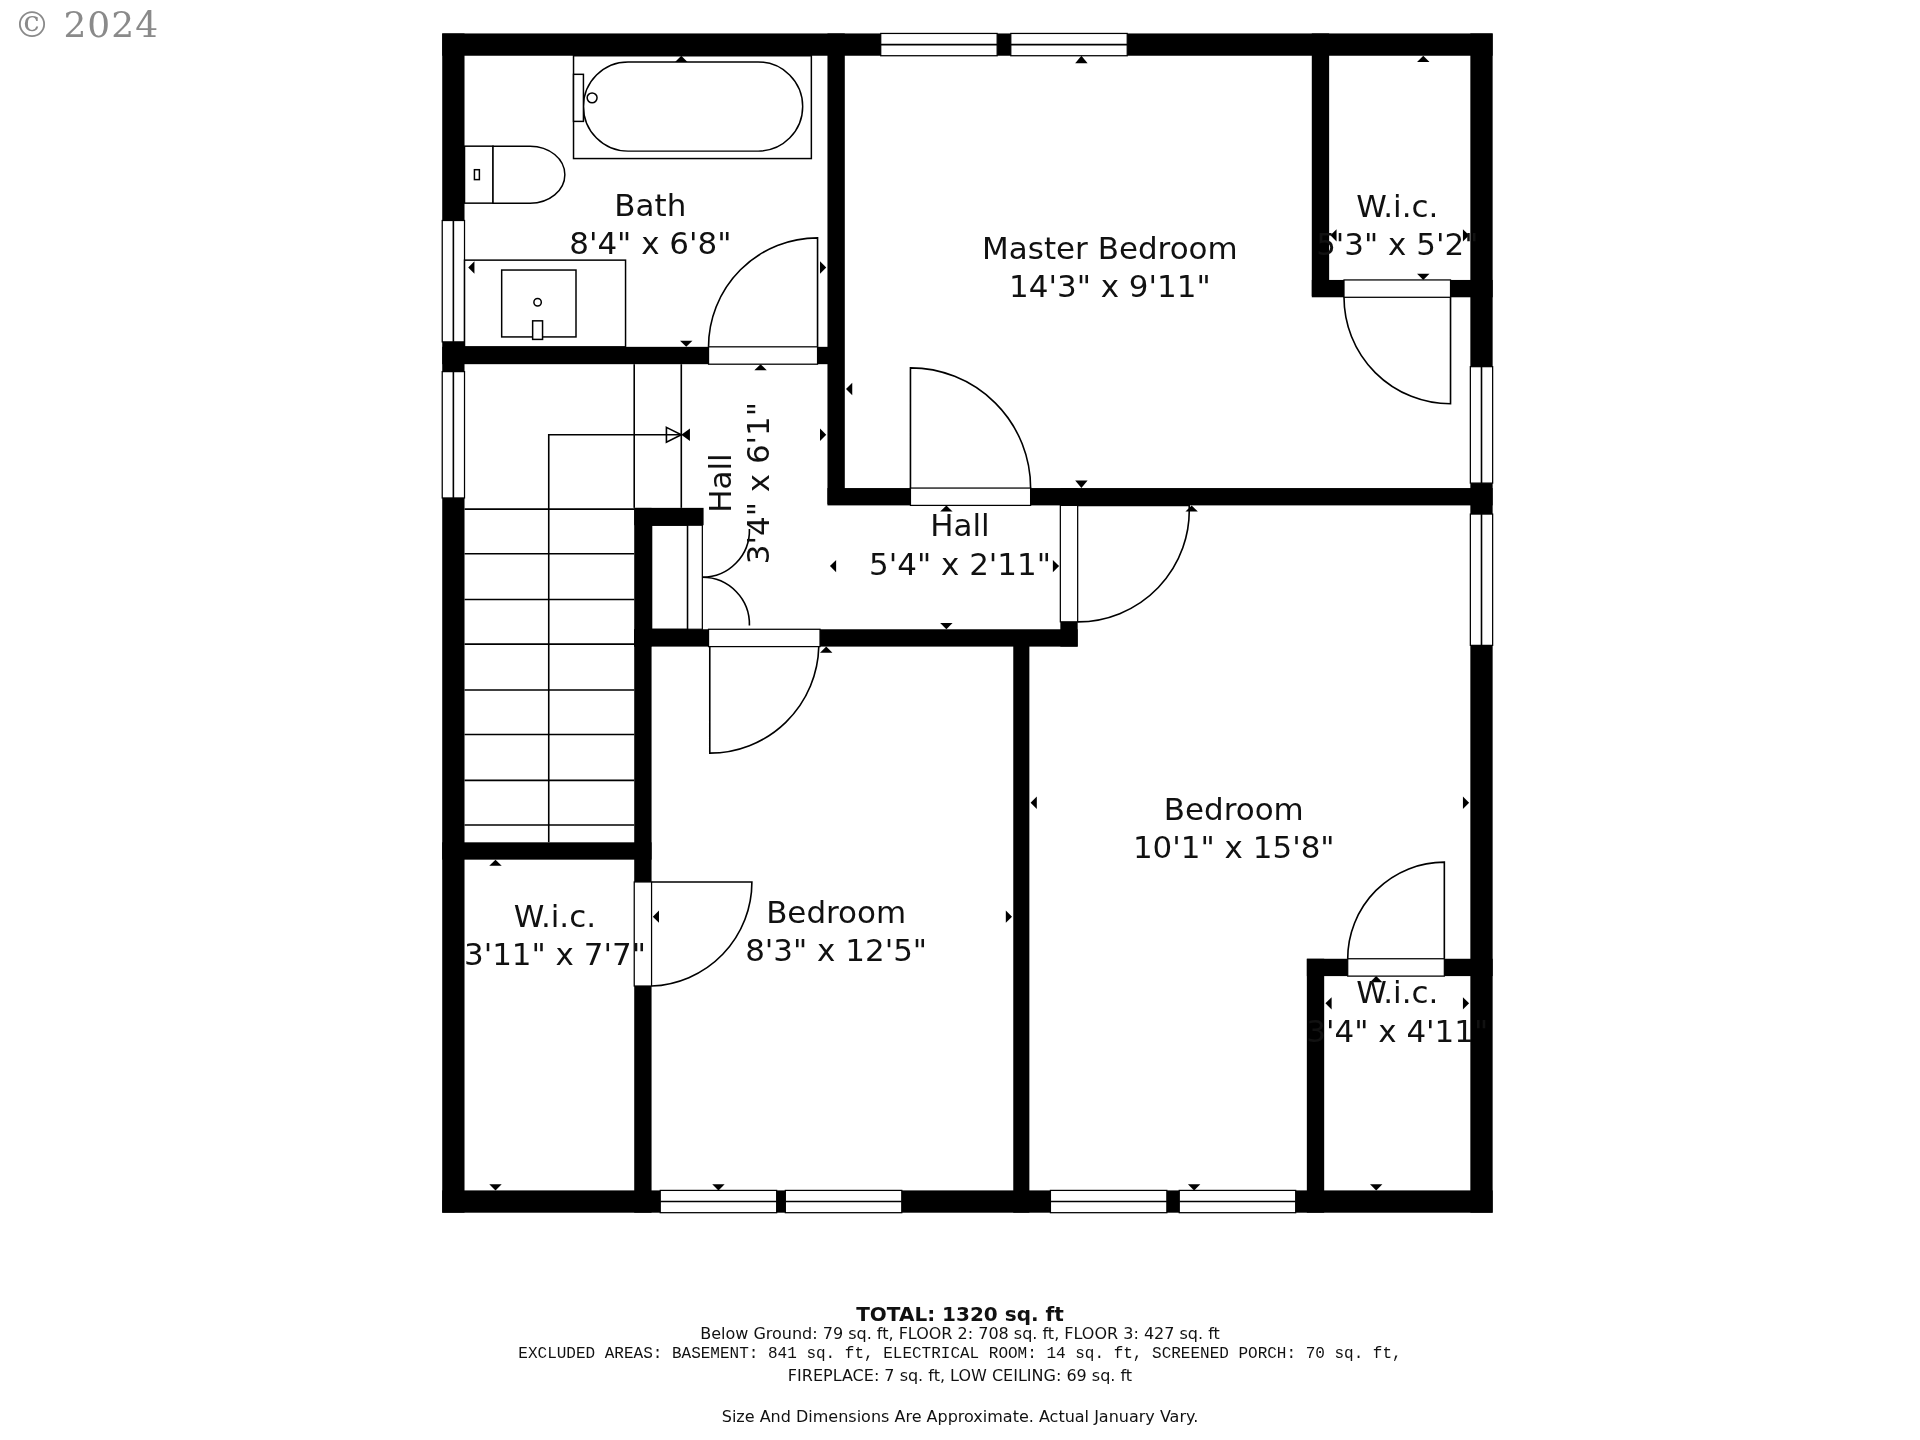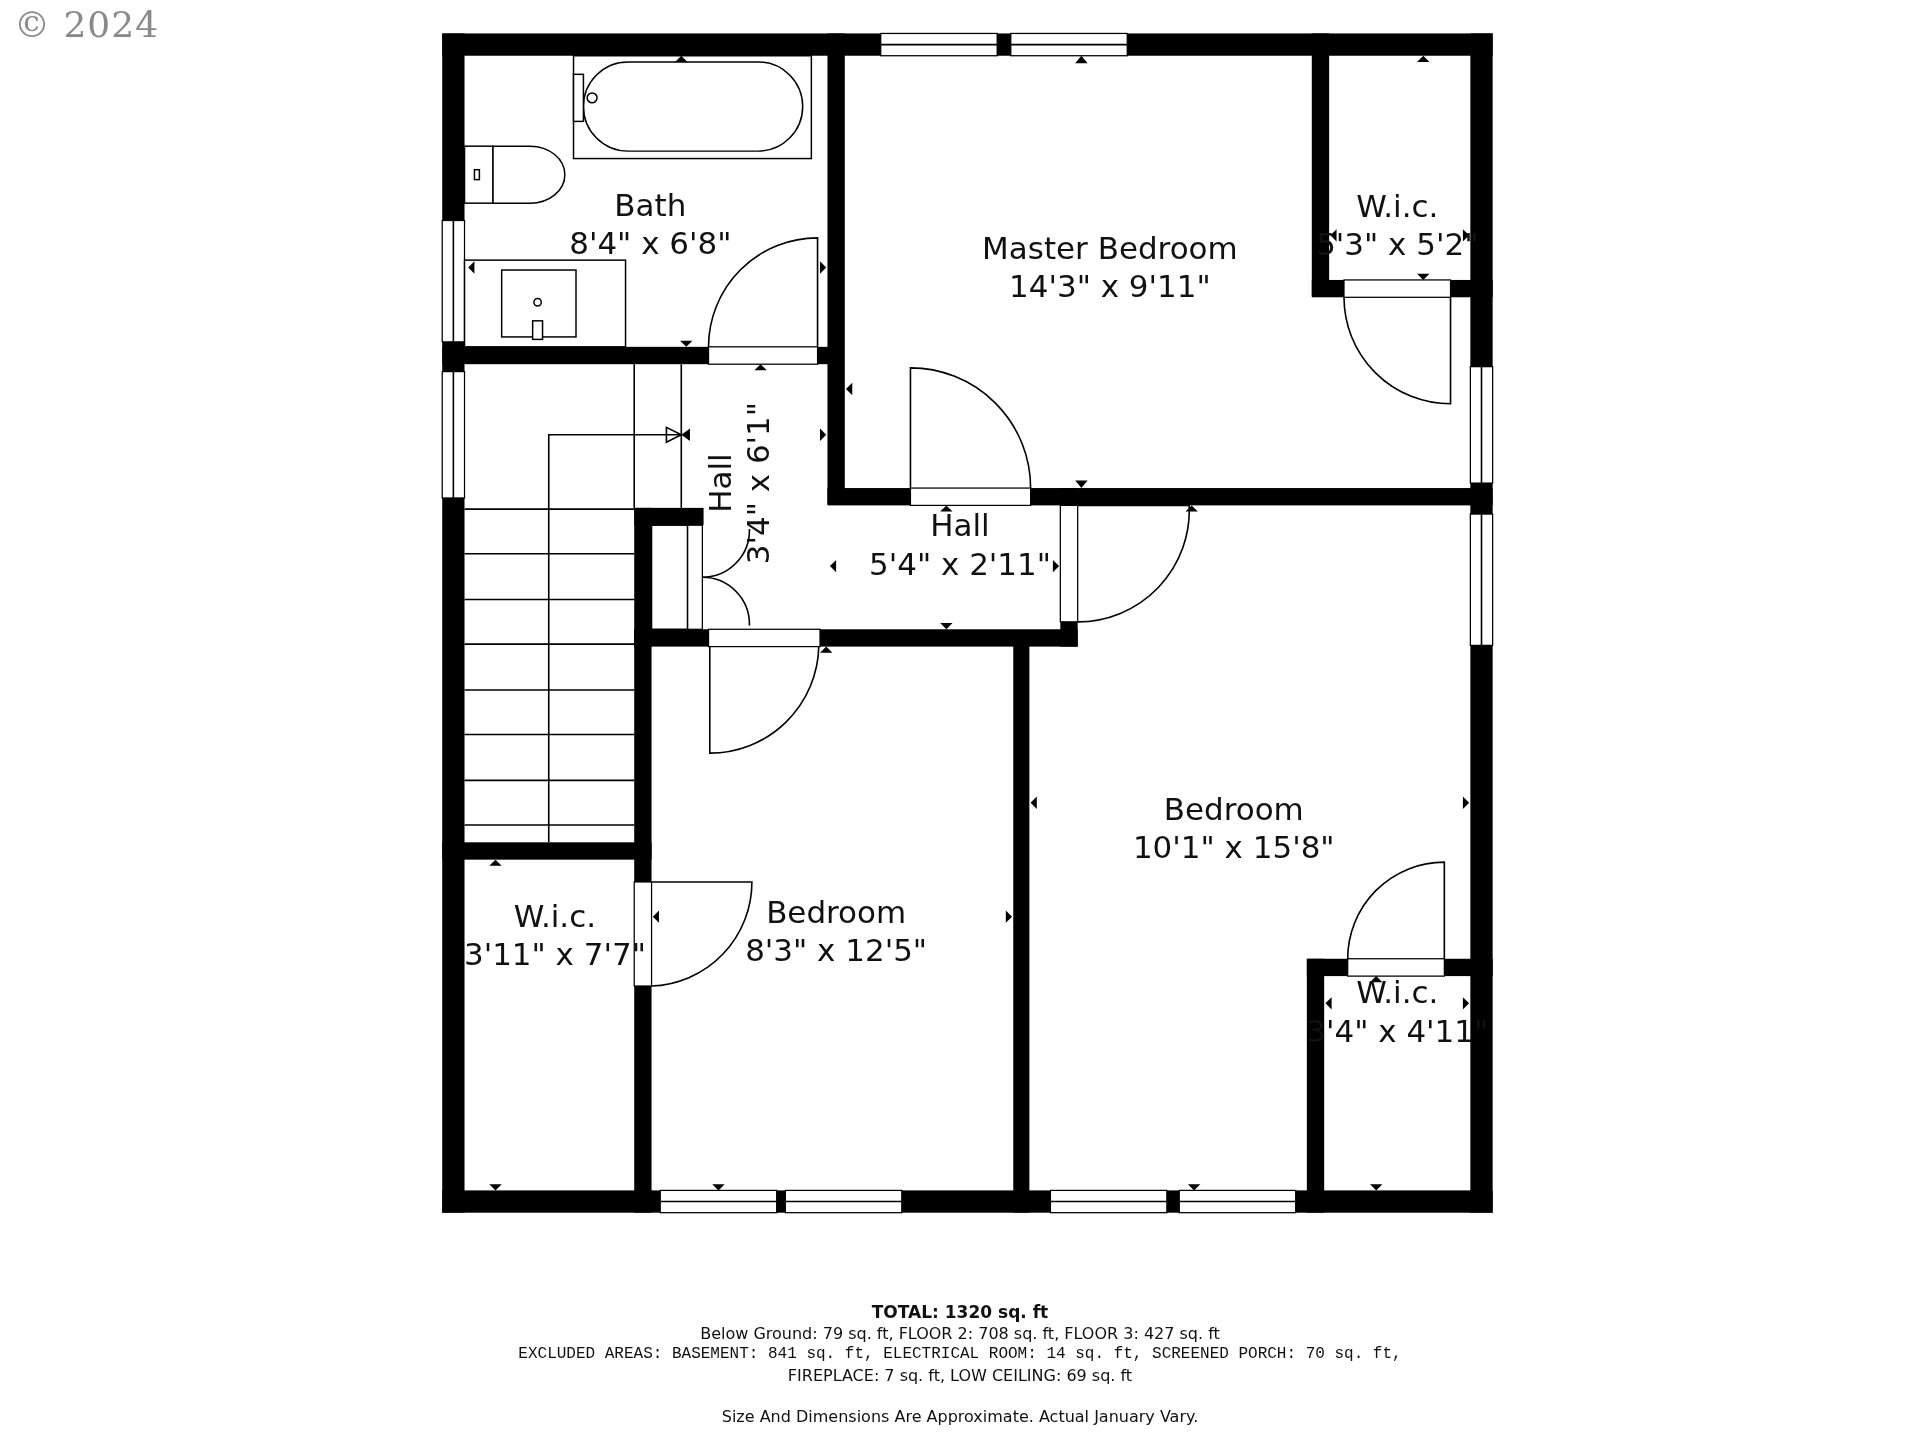--- a/index.html
+++ b/index.html
@@ -207,17 +207,17 @@
   <g>
     <text class="room-name" x="448" y="748">W.i.c.</text>
     <text class="room-dim" x="448" y="779">3'11" x 7'7"</text>
   </g>
   <g>
     <text class="room-name" x="1128" y="810">W.i.c.</text>
     <text class="room-dim" x="1128" y="841">3'4" x 4'11"</text>
   </g>
 </svg>
 
-<div class="footer" style="top:1302px; font-weight:bold; font-size:17px;">TOTAL: 1320 sq. ft</div>
+<div class="footer" style="top:1302px; font-weight:bold; font-size:20px;">TOTAL: 1320 sq. ft</div>
 <div class="footer line" style="top:1324px;">Below Ground: 79 sq. ft, FLOOR 2: 708 sq. ft, FLOOR 3: 427 sq. ft</div>
 <div class="footer line" style="top:1345px;font-family:Liberation Mono, monospace;">EXCLUDED AREAS: BASEMENT: 841 sq. ft, ELECTRICAL ROOM: 14 sq. ft, SCREENED PORCH: 70 sq. ft,</div>
 <div class="footer line" style="top:1366px;">FIREPLACE: 7 sq. ft, LOW CEILING: 69 sq. ft</div>
 <div class="footer disc" style="top:1407px;">Size And Dimensions Are Approximate. Actual January Vary.</div>
 
 </body></html>

